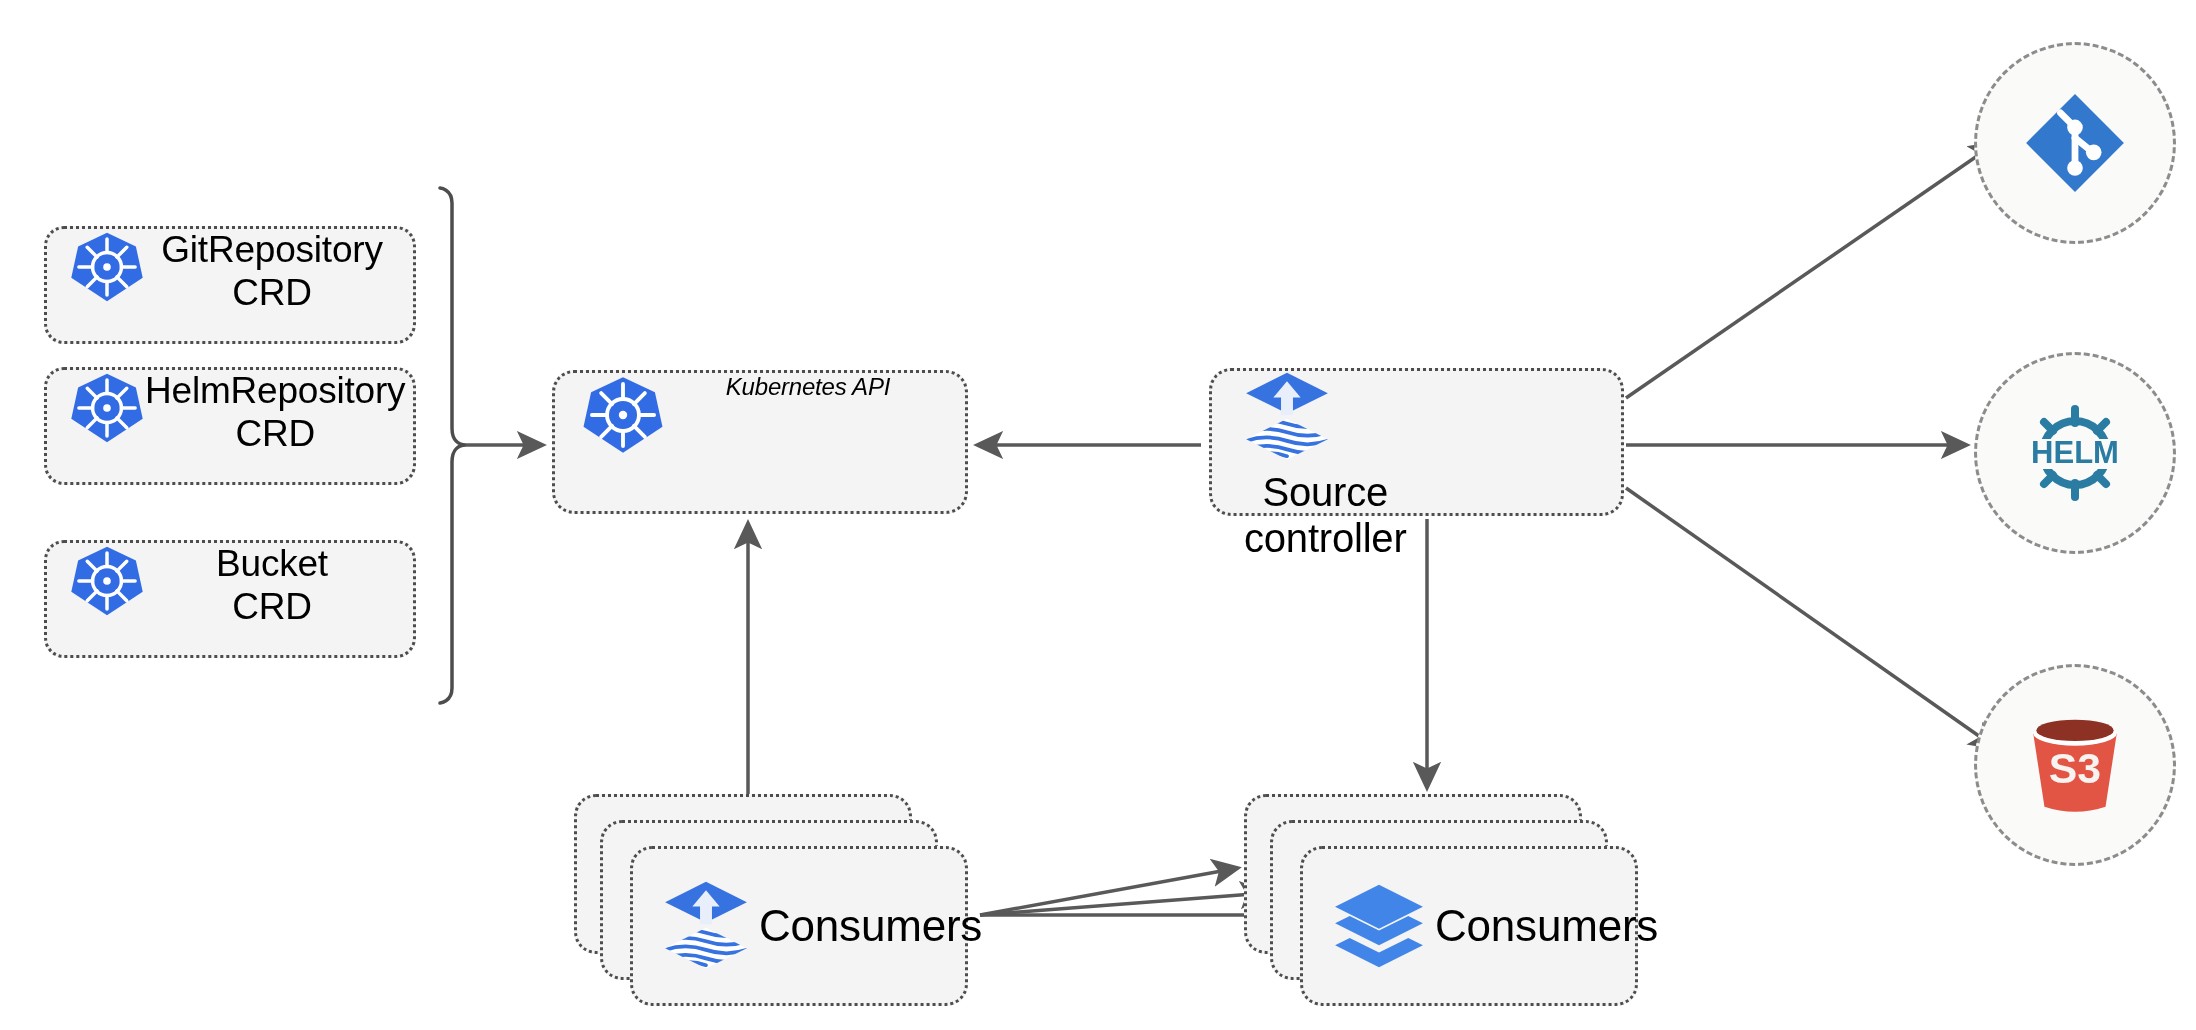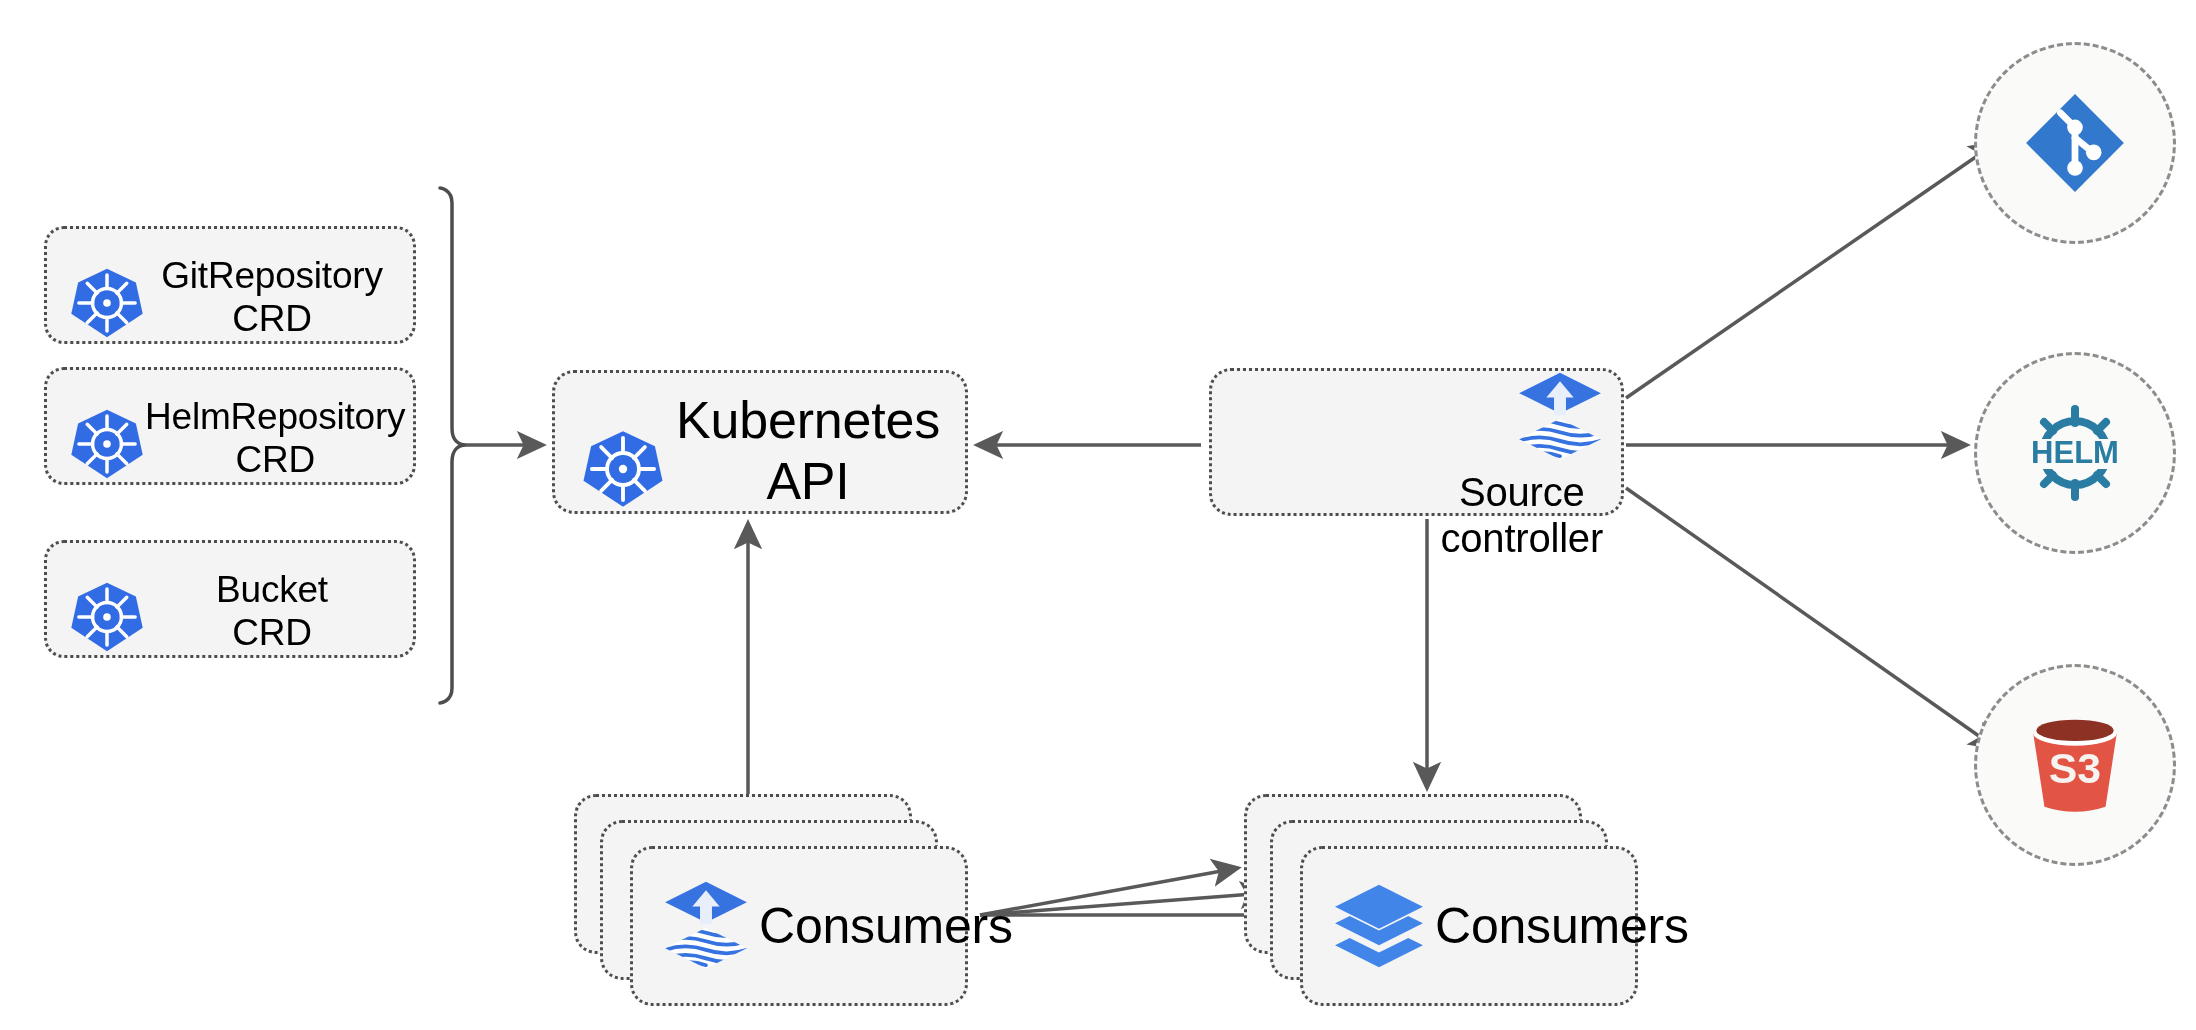--- a/index.html
+++ b/index.html
@@ -22,21 +22,21 @@
     pointer-events: none;
   }
 
   
   .card {
     position: absolute;
     background: #f4f4f4;
     border: 3px dotted #4d4d4d;
     border-radius: 22px;
     display: flex;
-    align-items: flex-end;
+    align-items: flex-start;
     justify-content: flex-start;
   }
   .node-label {
     color: #000000;
     font-size: 37px;
     line-height: 1.16;
     text-align: center;
     white-space: pre-line;
     letter-spacing: -0.2px;
   }
@@ -61,21 +61,21 @@
   .k8s-ico { width: 76px; height: 76px; flex: 0 0 auto; }
   .k8s-ico.big { width: 84px; height: 84px; }
 
   
   .node-k8sapi {
     left: 552px; top: 370px;
     width: 416px; height: 144px;
     padding: 0 20px 0 26px;
     gap: 6px;
   }
-  .node-k8sapi .node-label { flex: 1; font-size: 52px; }
+  .node-k8sapi .node-label { flex: 1; font-size: 24px; font-style: italic; }
 
   .node-source {
     left: 1209px; top: 368px;
     width: 415px; height: 148px;
     padding: 0 18px 0 32px;
     gap: 6px;
     flex-direction: column;
   }
   .node-source .node-label { flex: 1; font-size: 40px; }
 
@@ -90,21 +90,21 @@
   .stack .front {
     position: absolute;
     background: #f4f4f4;
     border: 3px dotted #4d4d4d;
     border-radius: 22px;
     display: flex;
     align-items: center;
     padding: 0 20px 0 30px;
     gap: 10px;
   }
-  .stack .front .node-label { flex: 1; font-size: 50px; }
+  .stack .front .node-label { flex: 1; font-size: 44px; }
 
   .stack-consumers { left: 574px; top: 794px; width: 375px; height: 200px; }
   .stack-artifacts { left: 1244px; top: 794px; width: 375px; height: 200px; }
 
   .layer-a { left: 0;   top: 0;   width: 338px; height: 160px; }
   .layer-b { left: 26px; top: 26px; width: 338px; height: 160px; }
   .front-c { left: 56px; top: 52px; width: 338px; height: 160px; }
 
   
   .circle {

